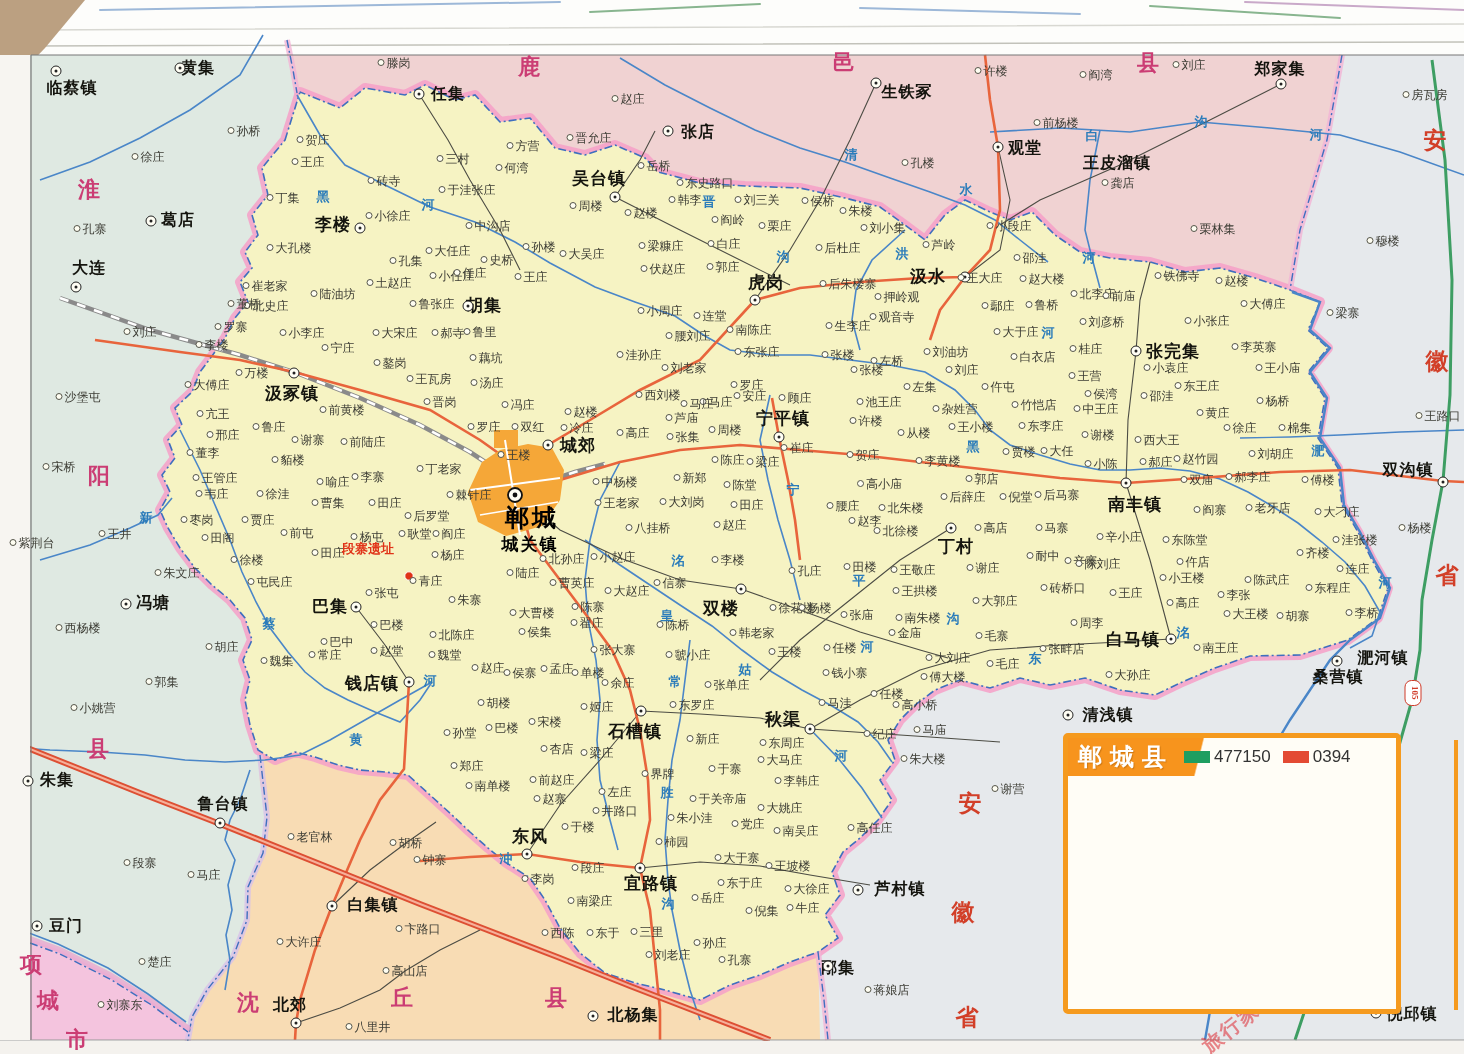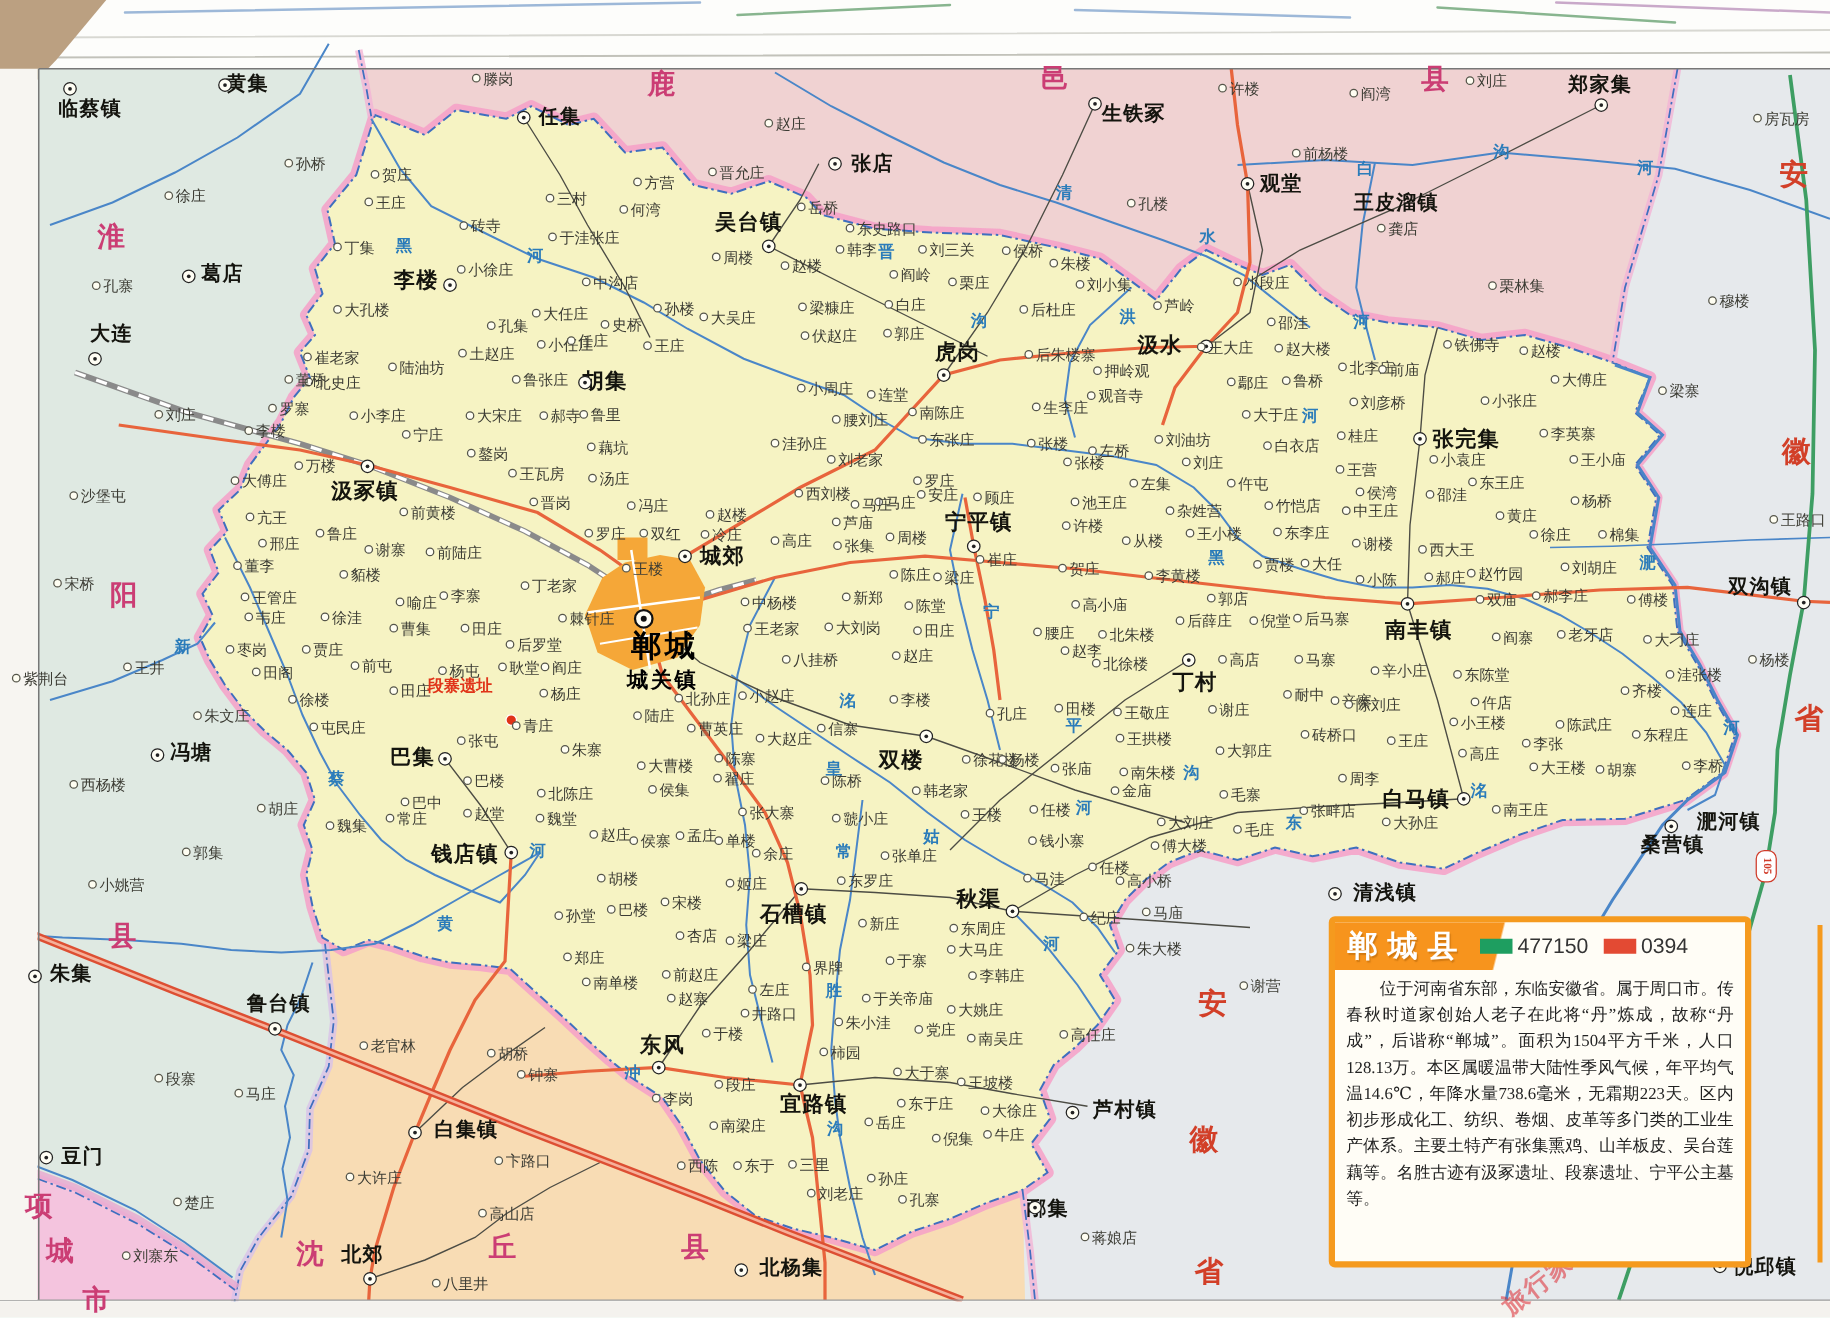--- a/index.html
+++ b/index.html
@@ -600,21 +600,21 @@
       <span class="lb v" style="left: 913px; top: 570px;"><i class="cir"></i><b>王敬庄</b></span>
       <span class="lb v" style="left: 983px; top: 568px;"><i class="cir"></i><b>谢庄</b></span>
       <span class="lb v" style="left: 1063px; top: 588px;"><i class="cir"></i><b>砖桥口</b></span>
       <span class="lb v" style="left: 1126px; top: 593px;"><i class="cir"></i><b>王庄</b></span>
       <span class="lb v" style="left: 857px; top: 615px;"><i class="cir"></i><b>张庙</b></span>
       <span class="lb v" style="left: 918px; top: 618px;"><i class="cir"></i><b>南朱楼</b></span>
       <span class="lb v" style="left: 905px; top: 633px;"><i class="cir"></i><b>金庙</b></span>
       <span class="lb v" style="left: 992px; top: 636px;"><i class="cir"></i><b>毛寨</b></span>
       <span class="lb v" style="left: 1087px; top: 623px;"><i class="cir"></i><b>周李</b></span>
       <span class="lb v" style="left: 1062px; top: 649px;"><i class="cir"></i><b>张畔店</b></span>
-      <span class="lb v" style="left: 1110px; top: 658px; padding-left: 36px;"><i class="cir"></i><b>大孙庄</b></span>
+      <span class="lb v" style="left: 1110px; top: 675px; padding-left: 36px;"><i class="cir"></i><b>大孙庄</b></span>
       <span class="lb v" style="left: 948px; top: 658px;"><i class="cir"></i><b>大刘庄</b></span>
       <span class="lb v" style="left: 1003px; top: 664px;"><i class="cir"></i><b>毛庄</b></span>
       <span class="lb v" style="left: 943px; top: 677px;"><i class="cir"></i><b>傅大楼</b></span>
       <span class="lb v" style="left: 1009px; top: 226px;"><i class="cir"></i><b>小段庄</b></span>
       <span class="lb v" style="left: 1030px; top: 258px;"><i class="cir"></i><b>邵洼</b></span>
       <span class="lb v" style="left: 915px; top: 591px;"><i class="cir"></i><b>王拱楼</b></span>
       <span class="lb v" style="left: 995px; top: 601px;"><i class="cir"></i><b>大郭庄</b></span>
       <span class="lb r" style="left: 89px; top: 190px;"><b>淮</b></span>
       <span class="lb r" style="left: 99px; top: 476px;"><b>阳</b></span>
       <span class="lb r" style="left: 98px; top: 749px;"><b>县</b></span>
@@ -676,16 +676,15 @@
   <div id="infobox">
     <div class="ib-head">
       <span class="ib-title">郸城县</span>
       <span class="ib-codes">
         <span class="swatch g"></span>
         <span>477150</span>
         <span class="swatch rd"></span>
         <span>0394</span>
       </span>
     </div>
-    <div class="ib-body">位于河南省东部，东临安徽省。属于周口市。传春秋时道家创始人老子在此将“丹”炼成，故称“丹成”，后谐称“郸城”。面积为1504平方千米，人口128.13万。本区属暖温带大陆性季风气候，年平均气温14.6℃，年降水量738.6毫米，无霜期223天。区内初步形成化工、纺织、卷烟、皮革等多门类的工业生产体系。主要土特产有张集熏鸡、山羊板皮、吴台莲藕等。名胜古迹有汲冢遗址、段寨遗址、宁平公主墓等。</div>
   </div>
 
 </div>
 
 </body></html>

